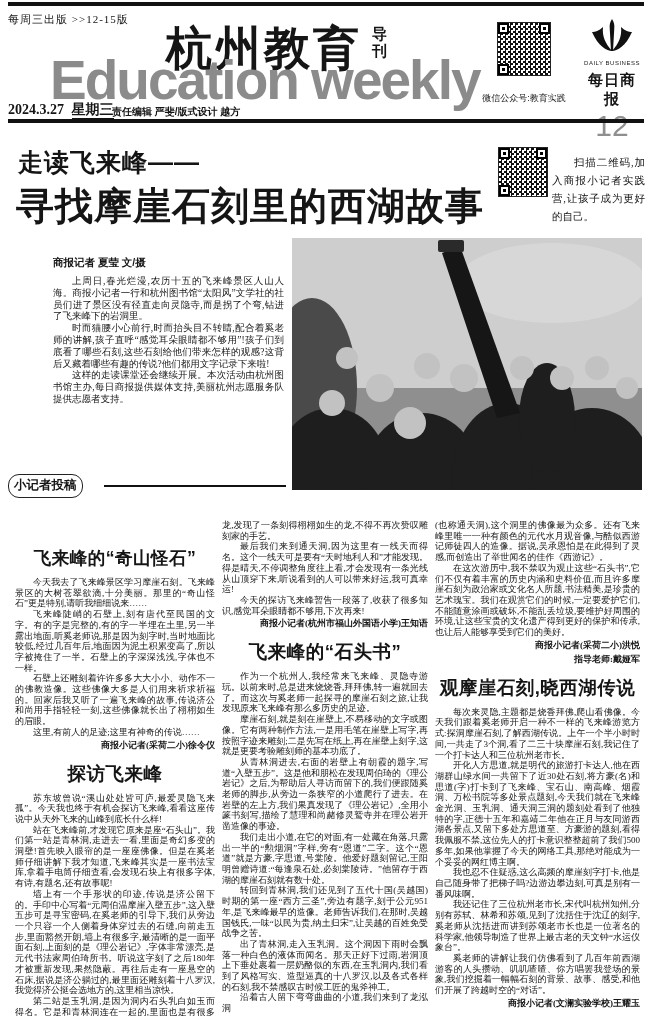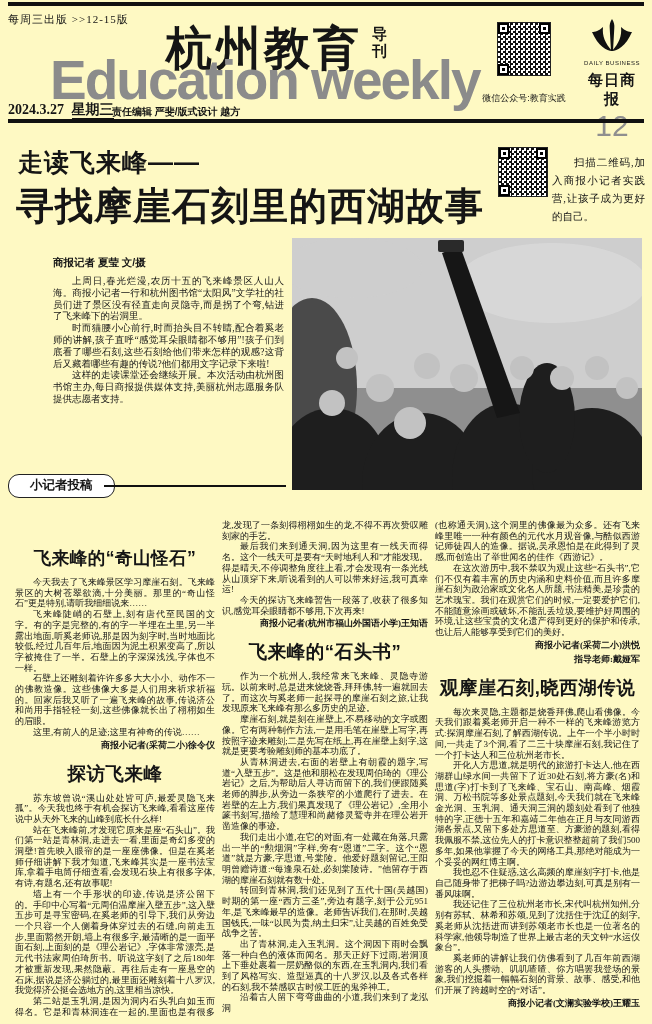--- a/index.html
+++ b/index.html
@@ -1,16 +1,16 @@
 <!DOCTYPE html>
 <html><head>
 <meta charset="utf-8">
 <style>
   html,body{margin:0;padding:0;background:#e8e8e8;}
-  #page{position:relative;width:652px;height:1024px;background:#fef9c3;margin:0 auto;
+  #page{position:relative;width:652px;height:1024px;background:#ffffff;margin:0 auto;
         font-family:"Liberation Serif",serif;color:#151515;overflow:hidden;}
   .abs{position:absolute;}
   
   #topbar{left:8px;top:2px;width:636px;height:4px;background:#111;}
   #edition{left:8px;top:12px;font-size:11px;letter-spacing:1px;}
   #masthead-cn{left:166px;top:18px;font-size:46px;font-weight:bold;letter-spacing:3px;
                font-family:"Liberation Serif",serif;text-align:center;}
   #masthead-sub{left:372px;top:26px;display:flex;flex-direction:column;gap:1px;
                 font-size:15px;font-weight:bold;line-height:16px;}
   #masthead-en{left:6px;top:48px;font-size:55px;font-weight:bold;color:#8b8b8b;
@@ -47,21 +47,21 @@
   #qr2-note .ind{display:inline-block;width:2em;}
   
   #byline{left:53px;top:256px;font-size:10.5px;font-weight:bold;
           font-family:"Liberation Sans",sans-serif;}
   #intro{left:53px;top:276px;width:231px;height:198px;overflow:hidden;
          font-size:9.5px;line-height:11.8px;text-align:justify;}
   #intro p{margin:0;text-indent:2em;}
   
   #photo{left:292px;top:238px;width:350px;height:252px;background:#777;overflow:hidden;}
   
-  #badge{left:8px;top:474px;border:1.5px solid #222;border-radius:11px;padding:2px 21px 3px;
+  #badge{left:8px;top:474px;border:1.5px solid #222;border-radius:11px;padding:2px 5px 3px;
          font-size:12.5px;font-weight:bold;font-family:"Liberation Sans",sans-serif;background:#fff;}
   #badge-line{left:104px;top:485px;width:182px;height:2px;background:#111;}
   
   #cols{left:15px;top:520px;width:626px;height:496px;display:flex;gap:7px;overflow:hidden;}
   .col{overflow:hidden;height:496px;}
   .col-0{width:200px;} .col-1{width:206px;} .col-2{width:205px;}
   .col p{margin:0;font-size:9px;line-height:10.7px;text-align:justify;}
   .col p.b-p{text-indent:2em;}
   .col p.b-sig{text-align:right;font-weight:bold;line-height:13px;margin:1px 0;}
   .col h3{margin:9px 0 7px;font-size:18.5px;font-weight:bold;text-align:center;

